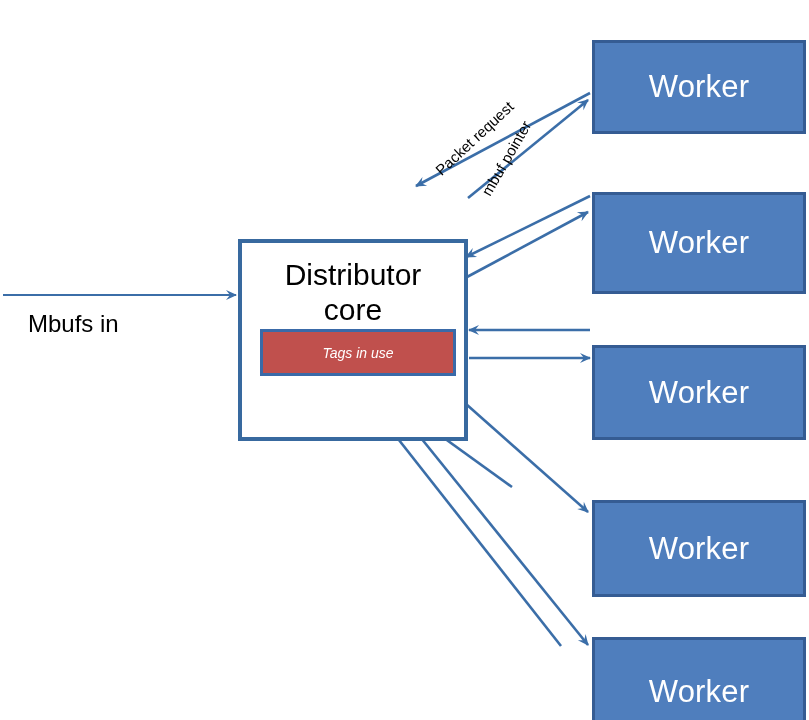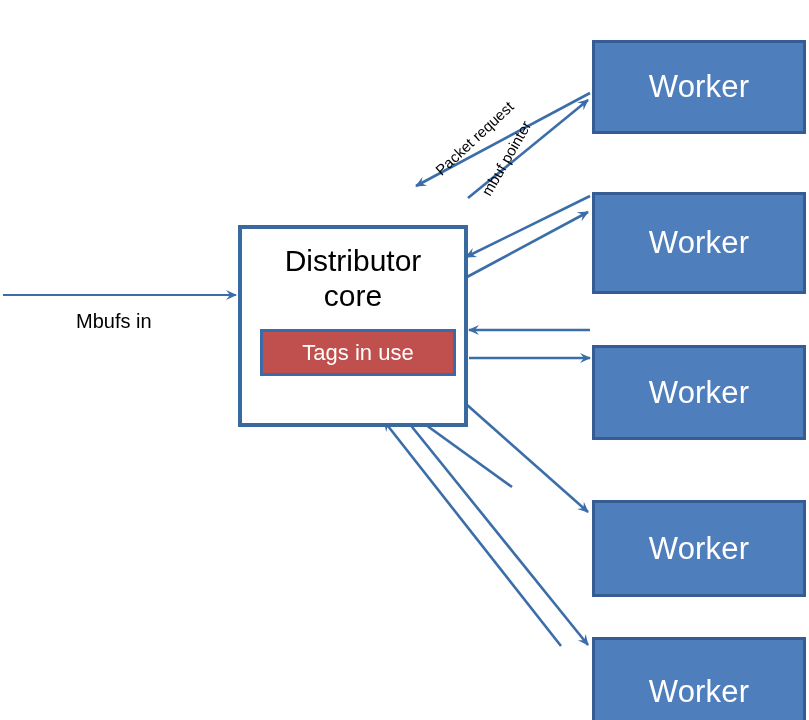--- a/index.html
+++ b/index.html
@@ -55,31 +55,31 @@
     text-align: center;
     width: 100%;
     white-space: pre-line;
   }
   .tags-box {
     position: absolute;
     box-sizing: border-box;
     background: #C0504D;
     border: 3px solid #404040;
     color: #ffffff;
-    font-size: 22px;
+    font-size: 14px;
     display: flex;
     align-items: center;
     justify-content: center;
+    font-style: italic;
   }
   .free-label {
     position: absolute;
     color: #000000;
-    font-size: 20px;
+    font-size: 24px;
     white-space: nowrap;
-    margin-left: 48px;
   }
   .edge-label {
     position: absolute;
     color: #000000;
     font-size: 15px;
     white-space: nowrap;
     transform-origin: left top;
   }
 </style>
 </head>
@@ -105,21 +105,21 @@
         <line x1="561" y1="646" x2="384" y2="421" stroke="#3B6EA8" stroke-width="2.6" marker-end="url(#ah)"></line>
         <line x1="400" y1="412" x2="588" y2="645" stroke="#3B6EA8" stroke-width="2.6" marker-end="url(#ah)"></line>
       </g>
     <g id="input-edge">
         <line x1="3" y1="295" x2="236" y2="295" stroke="#3B6EA8" stroke-width="2.2" marker-end="url(#ah)"></line>
       </g>
   </svg>
 
   <div class="free-label" style="left:28px; top:310px;">Mbufs in</div>
 
-  <div class="node distributor-box" id="distributor-node" style="left: 238px; top: 193px; width: 230px; height: 202px; border-color: rgb(56, 105, 159); background: rgb(255, 255, 255);">
+  <div class="node distributor-box" id="distributor-node" style="left: 238px; top: 207px; width: 230px; height: 202px; border-color: rgb(56, 105, 159); background: rgb(255, 255, 255);">
     <div class="distributor-title" style="color: rgb(0, 0, 0);">Distributor
 core</div>
   </div>
 
   <div class="tags-box" id="tags-node" style="left: 260px; top: 329px; width: 196px; height: 47px; background: rgb(192, 80, 77); border-color: rgb(58, 106, 168); color: rgb(255, 255, 255);">
     <span>Tags in use</span>
   </div>
 
   <div id="workers-host">
       <div class="node worker-box" style="left: 592px; top: 8px; width: 214px; height: 94px; background: rgb(79, 126, 189); border-color: rgb(53, 92, 147); color: rgb(255, 255, 255);">

